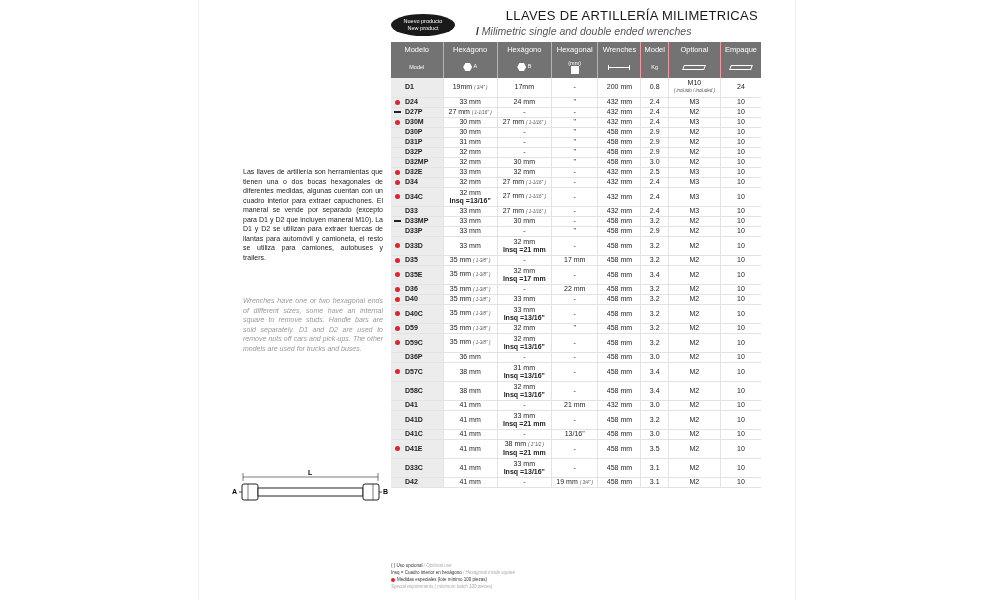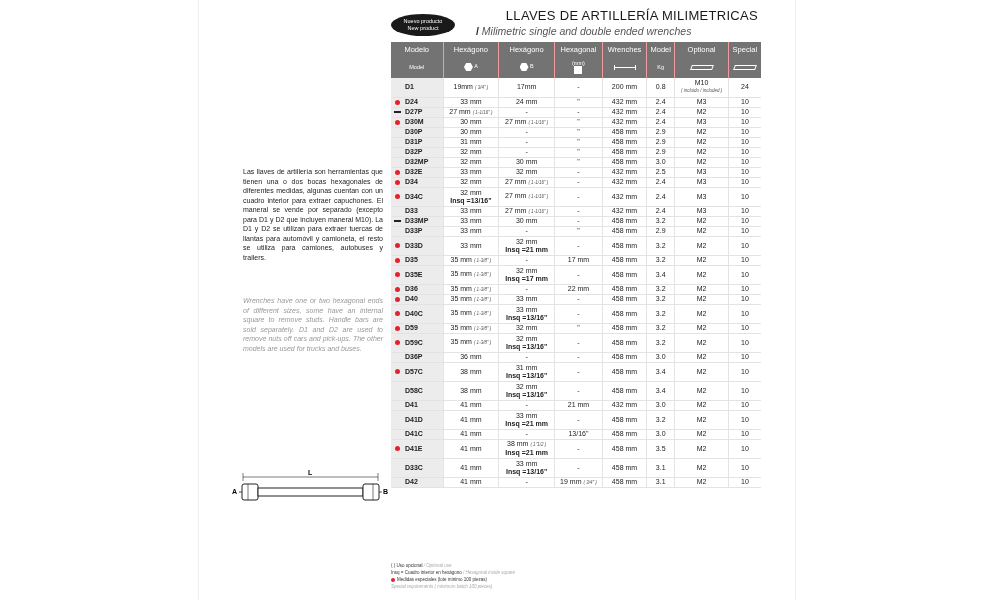--- a/index.html
+++ b/index.html
@@ -83,21 +83,21 @@
 <table class="spec">
   <thead>
     <tr>
       <th>Modelo</th>
       <th>Hexágono</th>
       <th>Hexágono</th>
       <th>Hexagonal</th>
       <th>Wrenches</th>
       <th>Model</th>
       <th>Optional</th>
-      <th>Special</th>
+      <th>Empaque</th>
     </tr>
     <tr class="icons">
       <th>Model</th>
       <th><span class="hex-icon"></span> <span>A</span></th>
       <th><span class="hex-icon"></span> <span>B</span></th>
       <th><div>(mm)</div><span class="sq-icon"></span></th>
       <th><span class="len-icon"></span></th>
       <th>Kg</th>
       <th><span class="bar-icon"></span></th>
       <th><span class="bar-icon"></span></th>

